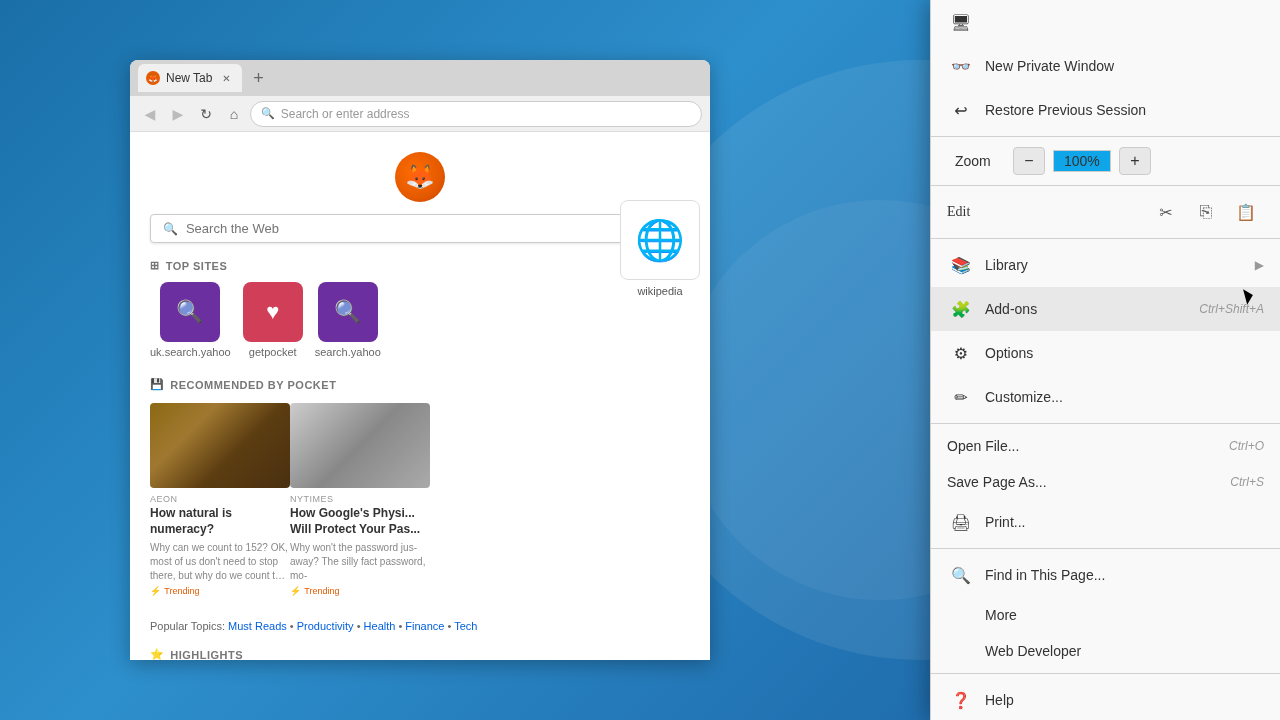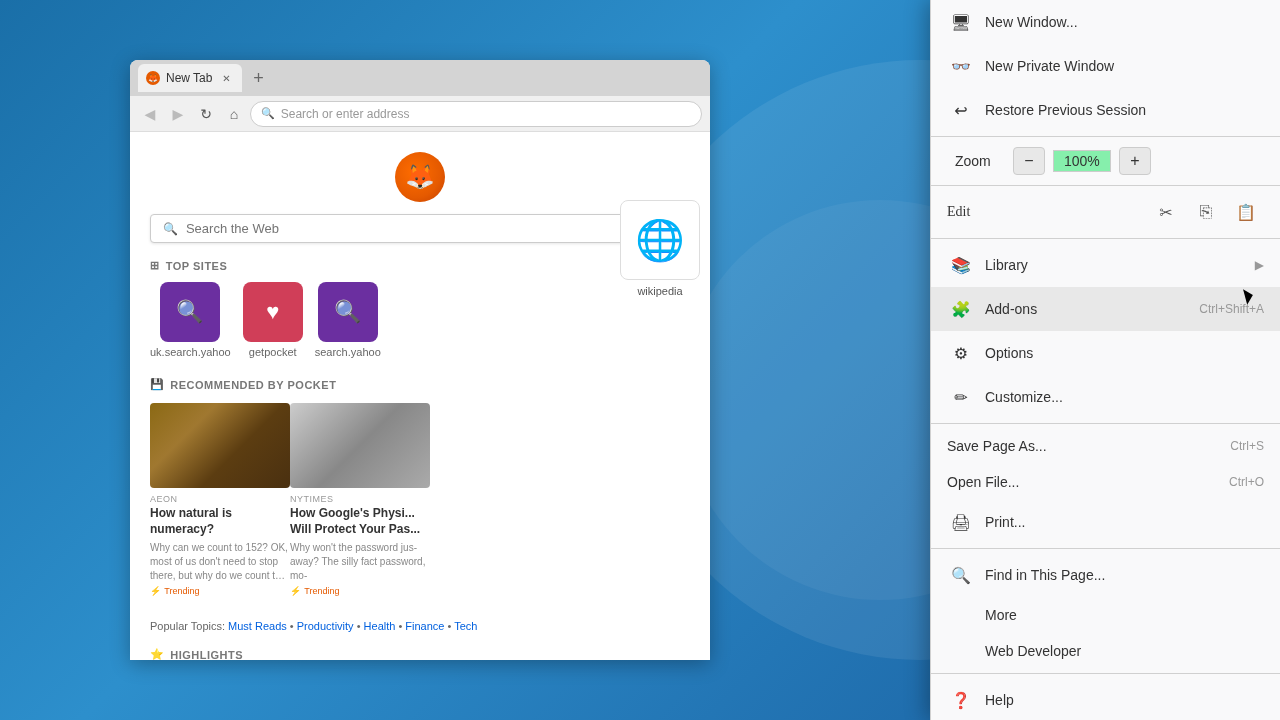--- a/index.html
+++ b/index.html
@@ -329,20 +329,21 @@
       font-size: 16px;
       flex-shrink: 0;
     }
     .menu-item-label {
       flex: 1;
     }
     .menu-item-shortcut {
       font-size: 12px;
       color: #999;
       margin-left: auto;
+      font-style: italic;
     }
     .menu-item-arrow {
       font-size: 12px;
       color: #999;
       margin-left: 8px;
     }
 
     .menu-separator {
       height: 1px;
       background: #d0d0d0;
@@ -368,21 +369,21 @@
       border: 1px solid #ccc;
       border-radius: 4px;
       display: flex;
       align-items: center;
       justify-content: center;
       font-size: 16px;
       cursor: pointer;
       color: #333;
     }
     .zoom-value {
-      background: #86efac;
+      background: #0ea5e9;
       border: 1px solid #ccc;
       border-radius: 0;
       padding: 2px 10px;
       font-size: 14px;
       color: #333;
       min-width: 54px;
       text-align: center;
     }
 
     
@@ -543,21 +544,20 @@
 
 <div style="position:absolute;top:200px;left:620px;display:flex;flex-direction:column;align-items:center;gap:4px;z-index:50;">
   <div style="width:80px;height:80px;background:white;border:1px solid #ddd;border-radius:8px;display:flex;align-items:center;justify-content:center;font-size:40px;">🌐</div>
   <span style="font-size:11px;color:#555;background:rgba(255,255,255,0.8);padding:1px 3px;border-radius:3px;">wikipedia</span>
 </div>
 
 <div class="firefox-menu">
 
   <div class="menu-item">
     <div class="menu-item-icon">🖥</div>
-    <span class="menu-item-label">New Window...</span>
   </div>
 
   <div class="menu-item">
     <div class="menu-item-icon">👓</div>
     <span class="menu-item-label">New Private Window</span>
   </div>
 
   <div class="menu-item">
     <div class="menu-item-icon">↩</div>
     <span class="menu-item-label">Restore Previous Session</span>
@@ -601,30 +601,30 @@
   </div>
 
   <div class="menu-item">
     <div class="menu-item-icon">✏</div>
     <span class="menu-item-label">Customize...</span>
   </div>
 
   <div class="menu-separator"></div>
 
   <div class="menu-item">
+    <span class="menu-item-label">Open File...</span>
+    <span class="menu-item-shortcut">Ctrl+O</span>
+  </div>
+
+  <div class="menu-item">
     <span class="menu-item-label">Save Page As...</span>
     <span class="menu-item-shortcut">Ctrl+S</span>
   </div>
 
   <div class="menu-item">
-    <span class="menu-item-label">Open File...</span>
-    <span class="menu-item-shortcut">Ctrl+O</span>
-  </div>
-
-  <div class="menu-item">
     <div class="menu-item-icon">🖨</div>
     <span class="menu-item-label">Print...</span>
   </div>
 
   <div class="menu-separator"></div>
 
   <div class="menu-item">
     <div class="menu-item-icon">🔍</div>
     <span class="menu-item-label">Find in This Page...</span>
   </div>

